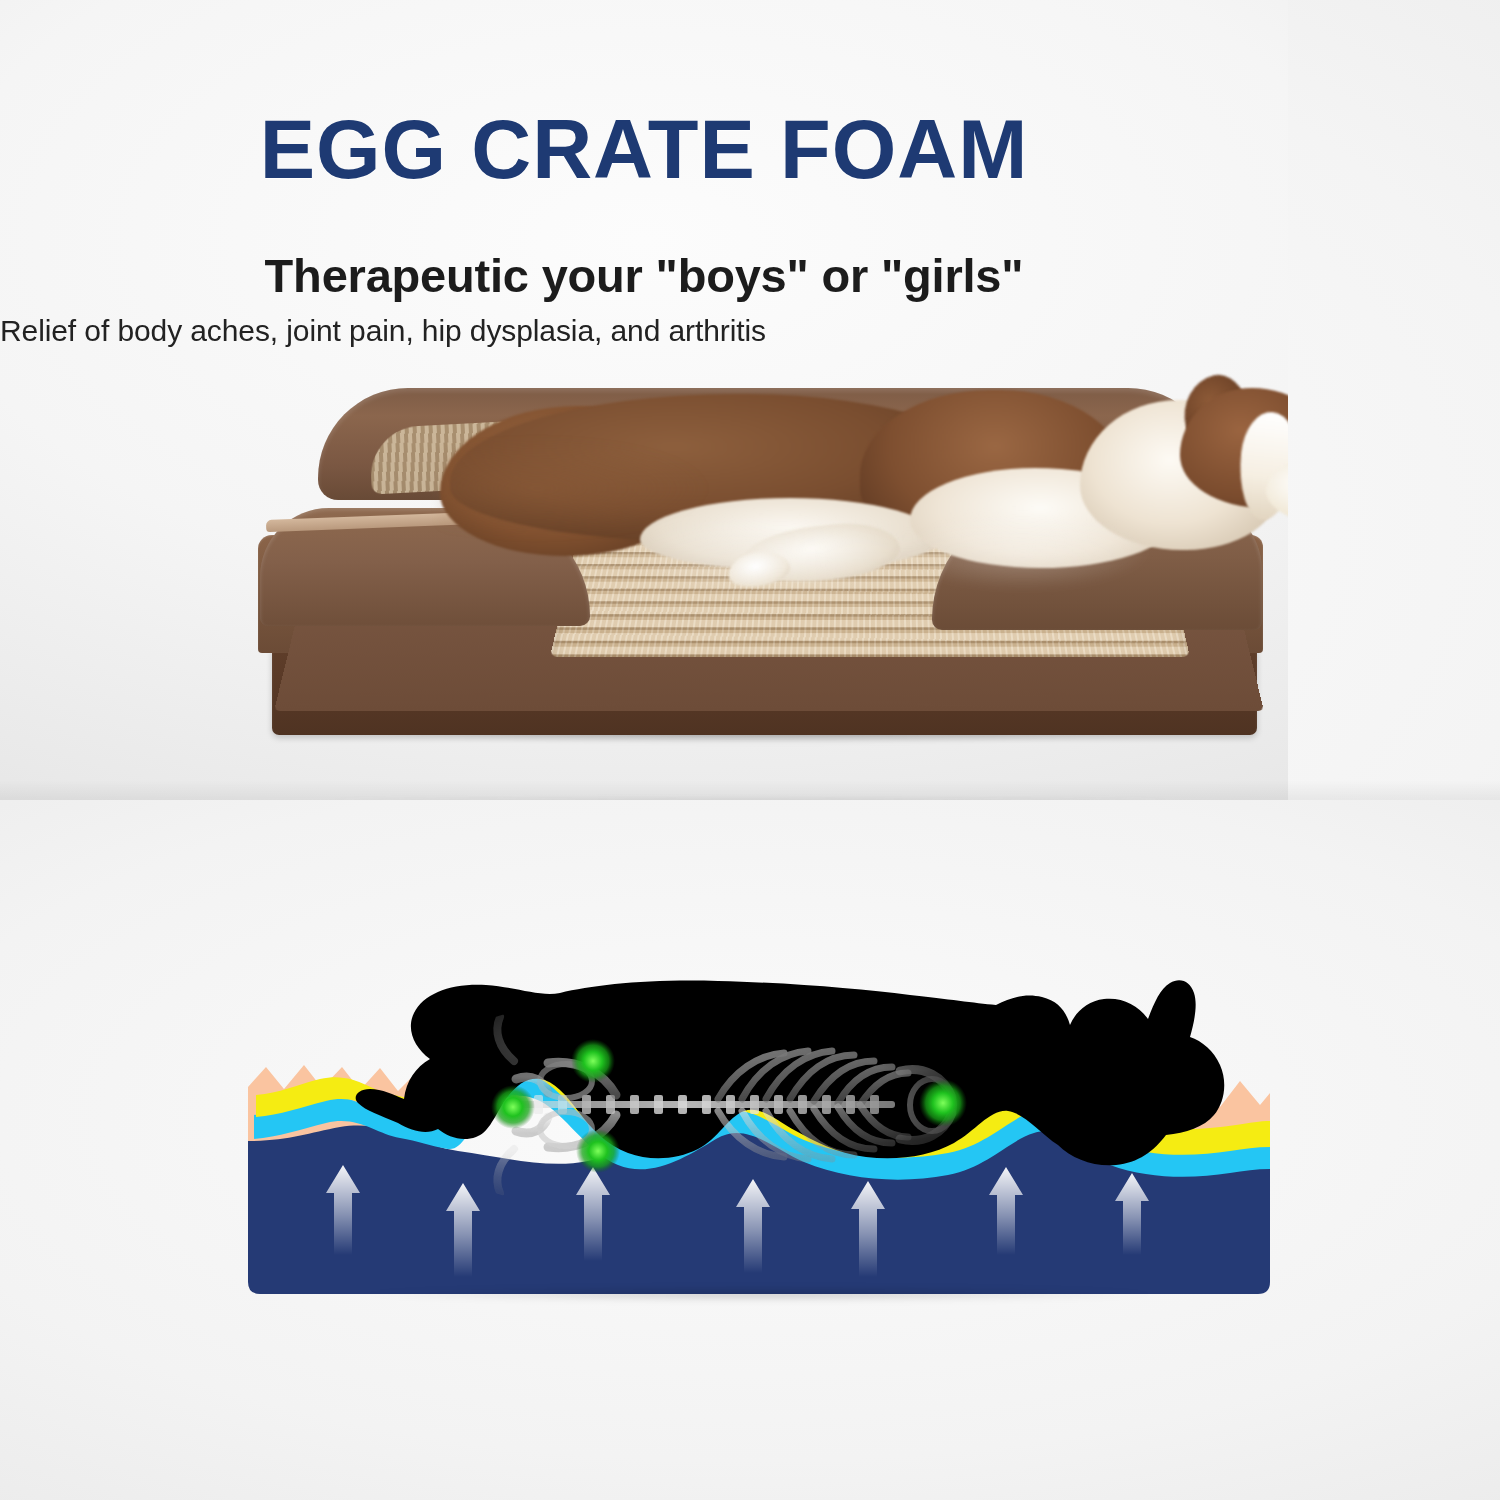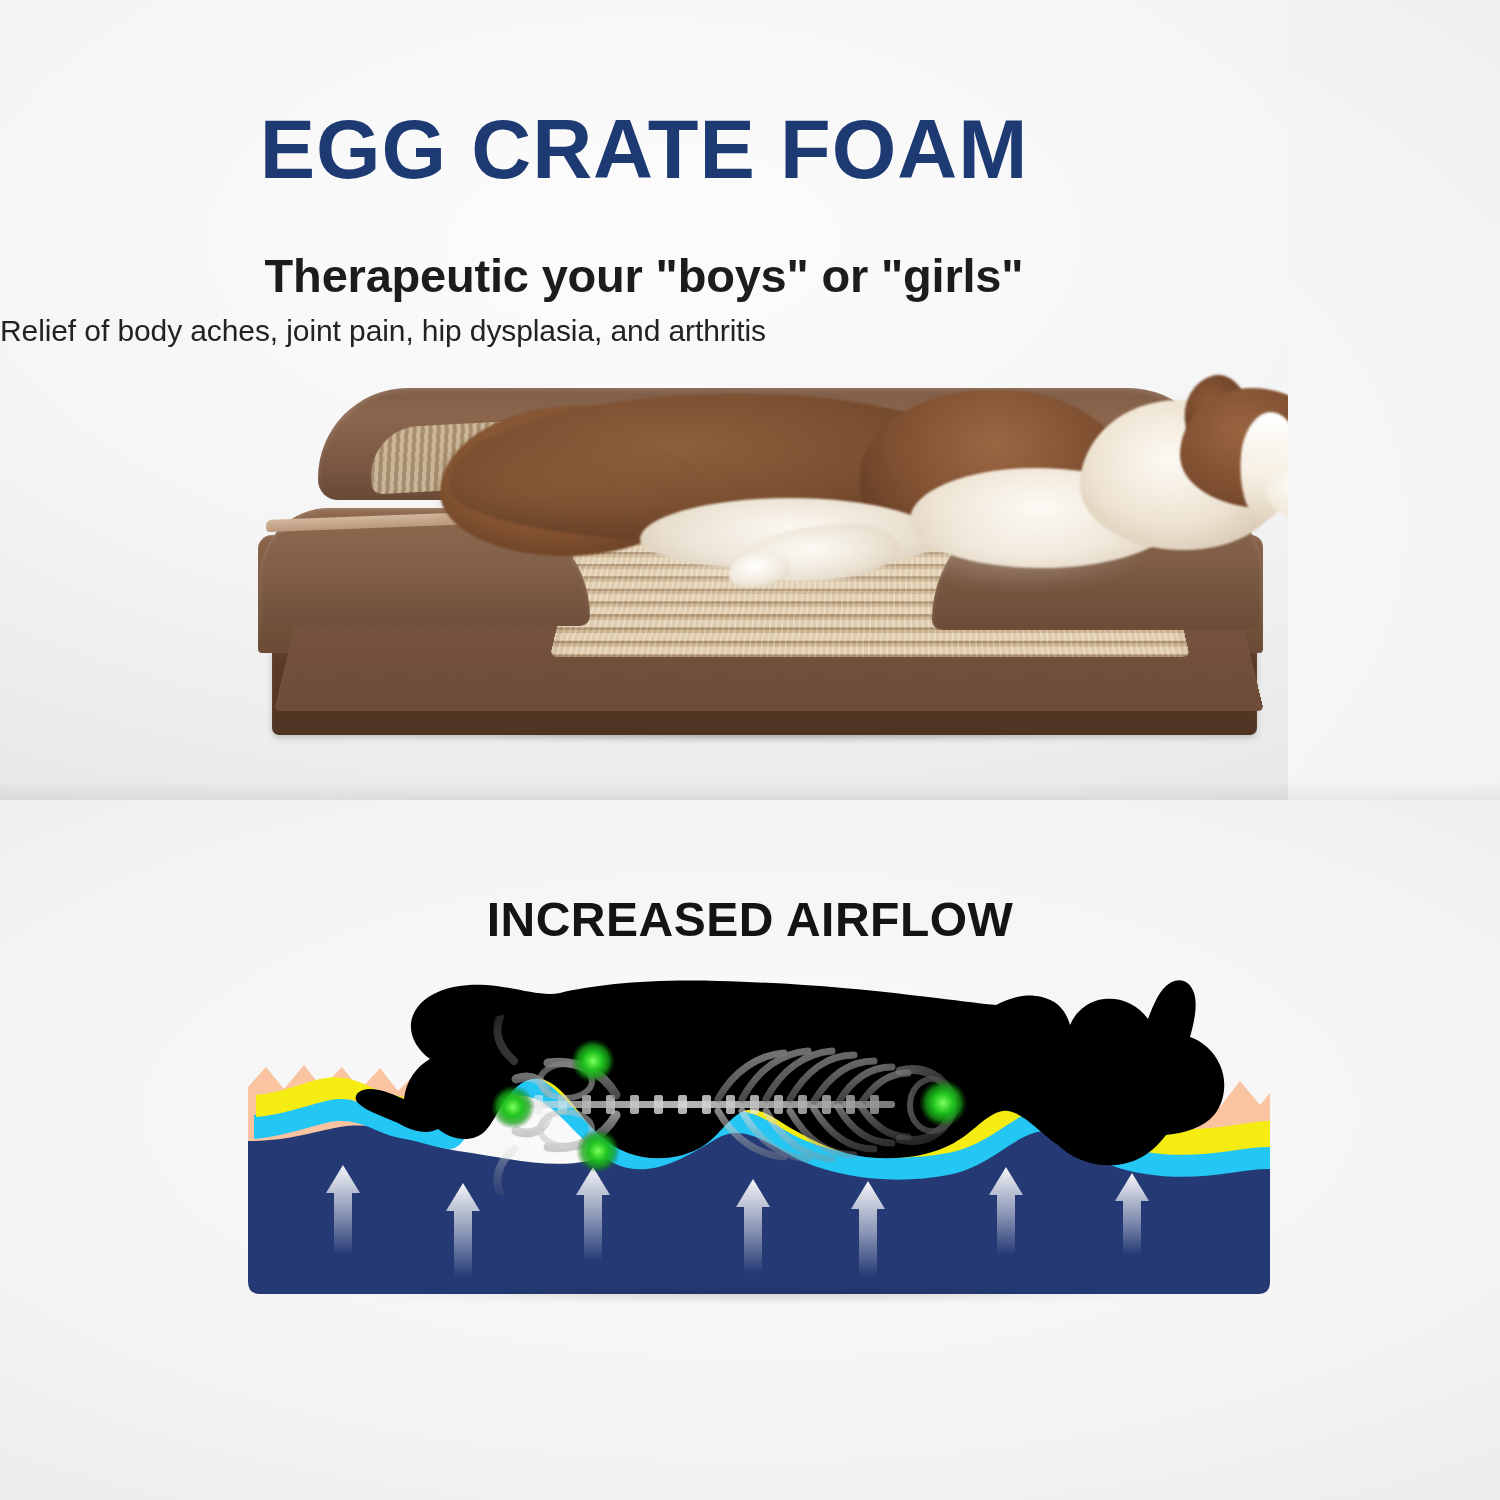--- a/index.html
+++ b/index.html
@@ -318,21 +318,20 @@
         <div class="fur-blob" id="dog-nose"></div>
         <div class="fur-blob" id="dog-fur-edge"></div>
       </div>
     </div>
   </section>
 
   <div id="divider"></div>
 
   <section id="panel-bottom">
 
-    <h2 class="h4">INCREASED AIRFLOW</h2>
 
     <div id="airflow">
       <div id="airflow-shadow"></div>
 
       <svg width="1022" height="345" viewBox="0 0 1022 345" xmlns="http://www.w3.org/2000/svg">
         <defs>
           <clipPath id="clipFrame">
             <rect x="0" y="0" width="1022" height="345" rx="4" ry="4"></rect>
           </clipPath>
           <linearGradient id="arrowGrad" x1="0" y1="1" x2="0" y2="0">

